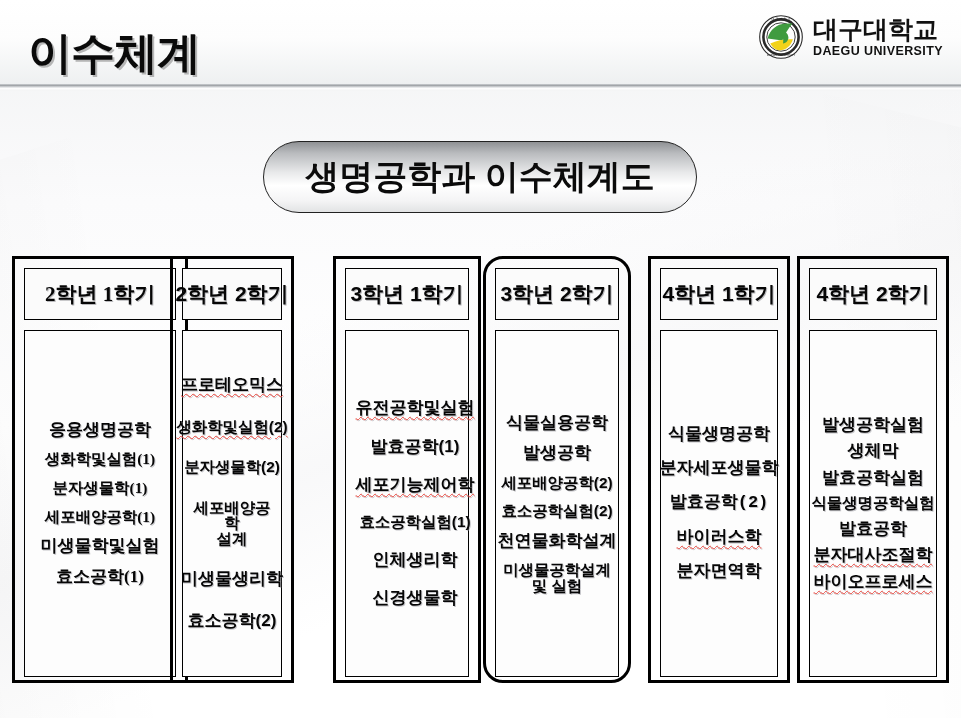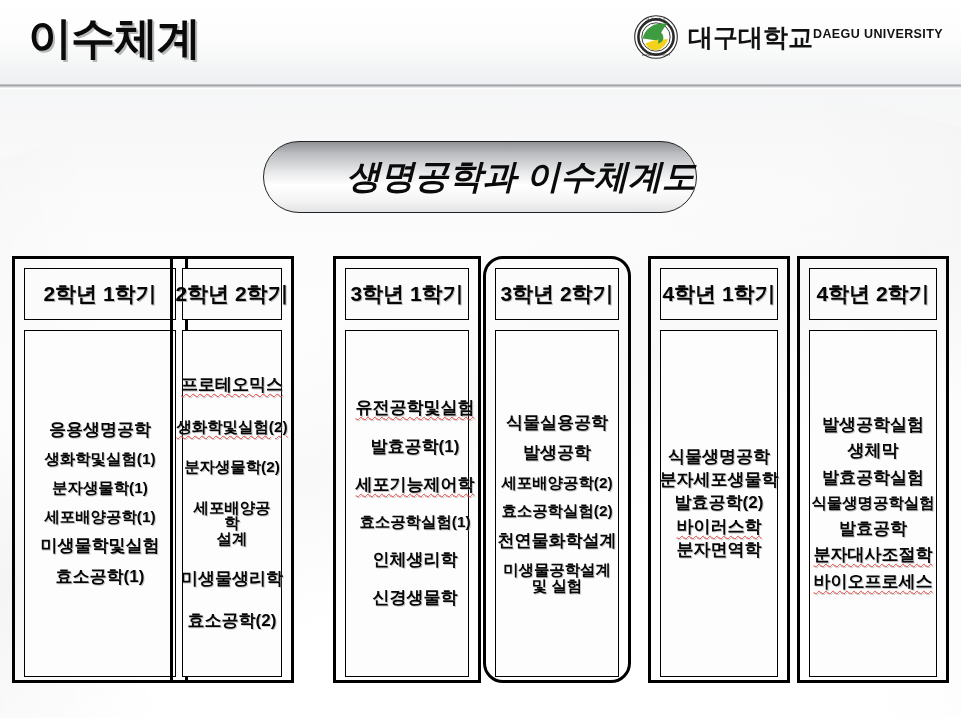--- a/index.html
+++ b/index.html
@@ -36,45 +36,44 @@
   }
   .header-rule{
     position:absolute;left:0;top:84px;width:961px;height:4px;
     background:linear-gradient(180deg,#cfd2d5 0%,#9ea2a6 35%,#d8dadd 75%,#f4f5f6 100%);
   }
   .header-rule2{
     position:absolute;left:0;top:88px;width:961px;height:3px;
     background:linear-gradient(180deg,#ffffff,#f2f3f4);
   }
   .slide-title{
-    position:absolute;left:28px;top:9px;
+    position:absolute;left:28px;top:24px;
     font-size:44px;font-weight:bold;color:#0a0a0a;
     letter-spacing:-1px;
     text-shadow:2px 2px 0 rgba(130,130,130,0.55);
     white-space:nowrap;
   }
 
   
   .logo{
     position:absolute;right:18px;top:14px;
     display:flex;align-items:center;gap:9px;
   }
   .emblem{width:46px;height:46px;flex:0 0 auto;}
-  .logo-text{display:flex;flex-direction:row;line-height:1;}
+  .logo-text{display:flex;flex-direction:column;line-height:1;}
   .logo-ko{font-size:25px;font-weight:bold;color:#111;letter-spacing:0px;}
   .logo-en{font-size:12.5px;font-weight:bold;color:#111;letter-spacing:0.4px;margin-top:3px;}
 
   
   .pill{
     position:absolute;left:263px;top:141px;width:434px;height:72px;
     border:1.6px solid #222;border-radius:40px;
     background:linear-gradient(180deg,#8f9194 0%,#b9bbbe 16%,#e9eaeb 44%,#ffffff 62%,#f4f4f5 84%,#e2e3e4 100%);
-    display:flex;align-items:center;justify-content:flex-end;
-    box-sizing:border-box;
-    font-style:italic;
+    display:flex;align-items:center;justify-content:center;
+    box-sizing:border-box;
   }
   .pill-text{
     font-size:34px;font-weight:bold;color:#0b0b0b;letter-spacing:0px;
     white-space:nowrap;
   }
 
   
   .cols{
     position:absolute;left:0;top:256px;width:961px;height:430px;
   }
@@ -150,21 +149,21 @@
       <span class="logo-ko">대구대학교</span>
       <span class="logo-en">DAEGU UNIVERSITY</span>
     </span>
   </div>
 
   <div class="pill">
     <span class="pill-text">생명공학과  이수체계도</span>
   </div>
 
   <div class="cols">
-      <div class="col" style="left: 12px; width: 176px;">
+      <div class="col" style="left: 12px; width: 176px; font-family: Liberation Serif, serif;">
         <div class="col-head">
           <span>2학년  1학기</span>
         </div>
         <div class="col-body" style="gap: 10px;">
           <div class="course">응용생명공학</div>
           <div class="course small">생화학및실험(1)</div>
           <div class="course small">분자생물학(1)</div>
           <div class="course small">세포배양공학(1)</div>
           <div class="course">미생물학및실험</div>
           <div class="course">효소공학(1)</div>
@@ -206,21 +205,21 @@
           <div class="course small">세포배양공학(2)</div>
           <div class="course small">효소공학실험(2)</div>
           <div class="course">천연물화학설계</div>
           <div class="course two-line small">미생물공학설계<br>및  실험</div>
         </div>
       </div>
       <div class="col" style="left: 648px; width: 142px;">
         <div class="col-head">
           <span>4학년  1학기</span>
         </div>
-        <div class="col-body" style="gap: 3px;">
+        <div class="col-body" style="gap: 14px; font-family: Liberation Mono, monospace;">
           <div class="course">식물생명공학</div>
           <div class="course">분자세포생물학</div>
           <div class="course">발효공학(2)</div>
           <div class="course squiggle">바이러스학</div>
           <div class="course">분자면역학</div>
         </div>
       </div>
       <div class="col" style="left: 797px; width: 152px;">
         <div class="col-head">
           <span>4학년  2학기</span>

